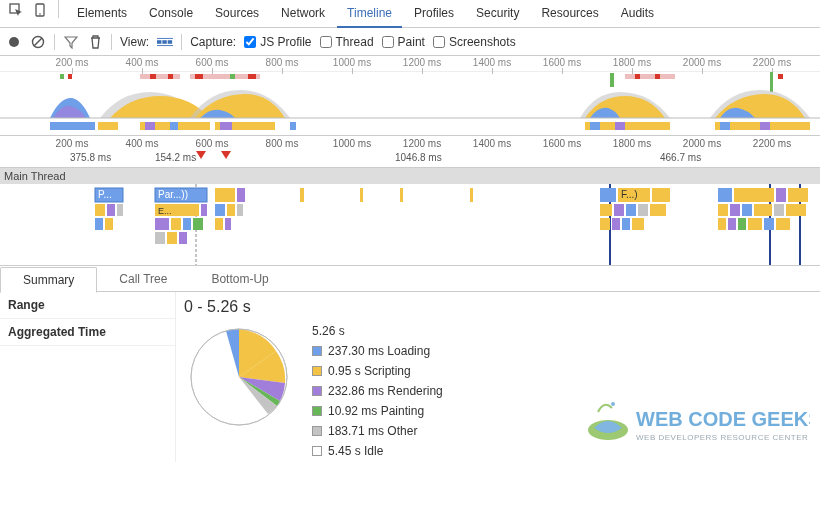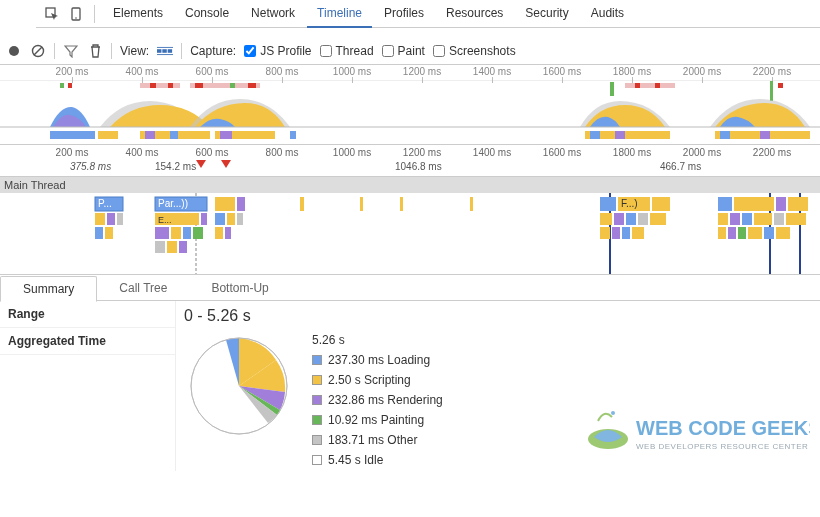--- a/index.html
+++ b/index.html
@@ -1,23 +1,23 @@
 <!DOCTYPE html>
 <html><head>
 <meta charset="utf-8">
 <style>
 * { margin: 0; padding: 0; box-sizing: border-box; font-family: "Segoe UI", Arial, sans-serif; }
 body { width: 820px; height: 517px; background: #fff; overflow: hidden; font-size: 12px; color: #333; }
-.top-bar { display: flex; align-items: center; height: 28px; border-bottom: 1px solid #ccc; padding: 0 6px; gap: 4px; margin-left: 36px; }
+.top-bar { display: flex; align-items: flex-start; height: 28px; border-bottom: 1px solid #ccc; padding: 0 6px; gap: 4px; }
 .top-bar .icon-btn { width: 20px; height: 20px; display: flex; align-items: center; justify-content: center; color: #555; }
 .vdiv { width: 1px; height: 18px; background: #ccc; margin: 0 4px; }
 .tabs { display: flex; gap: 2px; }
 .tab { padding: 6px 10px; color: #333; cursor: pointer; }
 .tab.active { color: #3b6fb6; border-bottom: 2px solid #3b6fb6; }
-.toolbar { display: flex; align-items: center; height: 28px; border-bottom: 1px solid #ccc; padding: 0 6px; gap: 8px; margin-top: 9px; }
+.toolbar { display: flex; align-items: center; height: 28px; border-bottom: 1px solid #ccc; padding: 0 6px; gap: 8px; }
 .toolbar .ico { width: 16px; height: 16px; display: flex; align-items: center; justify-content: center; color: #666; }
 .toolbar .sep { width: 1px; height: 16px; background: #ccc; }
 .toolbar label { display: flex; align-items: center; gap: 4px; font-size: 12px; color: #333; }
 .toolbar input[type=checkbox] { width: 12px; height: 12px; }
 .frames-icon { width: 18px; height: 10px; }
 .overview { height: 80px; border-bottom: 1px solid #ccc; position: relative; }
 .ruler { height: 16px; border-bottom: 1px solid #eee; position: relative; font-size: 10px; color: #888; }
 .ruler span { position: absolute; top: 1px; transform: translateX(-50%); }
 .tick { position: absolute; top: 12px; width: 1px; height: 6px; background: #bbb; }
 .chart-area { position: absolute; top: 16px; left: 0; right: 0; bottom: 0; }
@@ -56,25 +56,26 @@
   <div class="icon-btn">
     <svg width="12" height="14" viewBox="0 0 12 14">
         <rect x="2" y="1" width="8" height="12" rx="1" fill="none" stroke="#555" stroke-width="1.3"></rect>
         <circle cx="6" cy="11" r="0.8" fill="#555"></circle>
       </svg>
   </div>
   <div class="vdiv"></div>
   <div class="tabs">
     <div class="tab">Elements</div>
     <div class="tab">Console</div>
+    <div class="tab">Sources</div>
     <div class="tab">Network</div>
     <div class="tab active">Timeline</div>
     <div class="tab">Profiles</div>
+    <div class="tab">Security</div>
     <div class="tab">Resources</div>
-    <div class="tab">Security</div>
     <div class="tab">Audits</div>
   </div>
 </div>
 
 <div class="toolbar">
   <div class="ico">
       <svg width="14" height="14">
         <circle cx="7" cy="7" r="5" fill="#555"></circle>
       </svg>
     </div>
@@ -216,21 +217,21 @@
     <div class="tlabel" style="left: 142px;">400 ms</div>
     <div class="tlabel" style="left: 212px;">600 ms</div>
     <div class="tlabel" style="left: 282px;">800 ms</div>
     <div class="tlabel" style="left: 352px;">1000 ms</div>
     <div class="tlabel" style="left: 422px;">1200 ms</div>
     <div class="tlabel" style="left: 492px;">1400 ms</div>
     <div class="tlabel" style="left: 562px;">1600 ms</div>
     <div class="tlabel" style="left: 632px;">1800 ms</div>
     <div class="tlabel" style="left: 702px;">2000 ms</div>
     <div class="tlabel" style="left: 772px;">2200 ms</div>
-    <div class="sublabel" style="left: 70px; font-style: italic;">375.8 ms</div>
+    <div class="sublabel" style="left: 70px;">375.8 ms</div>
     <div class="sublabel" style="left: 155px;">154.2 ms</div>
     <div class="sublabel" style="left: 395px;">1046.8 ms</div>
     <div class="sublabel" style="left: 660px;">466.7 ms</div>
   </div>
 
 <div class="main-thread-hdr">Main Thread</div>
 
 <div class="flame">
   <svg width="820" height="82" viewBox="0 0 820 82">
 
@@ -342,21 +343,21 @@
       </svg>
     </div>
     <div class="legend" style="margin-top:28px;">
       <div>5.26 s</div>
       <div class="legend-row">
           <div class="swatch" style="background:#6f9fe8"></div>
           <span>237.30 ms Loading</span>
         </div>
       <div class="legend-row">
           <div class="swatch" style="background:#f2c344"></div>
-          <span>2.50 s Scripting</span>
+          <span>0.95 s Scripting</span>
         </div>
       <div class="legend-row">
           <div class="swatch" style="background:#a27edb"></div>
           <span>232.86 ms Rendering</span>
         </div>
       <div class="legend-row">
           <div class="swatch" style="background:#67b657"></div>
           <span>10.92 ms Painting</span>
         </div>
       <div class="legend-row">

